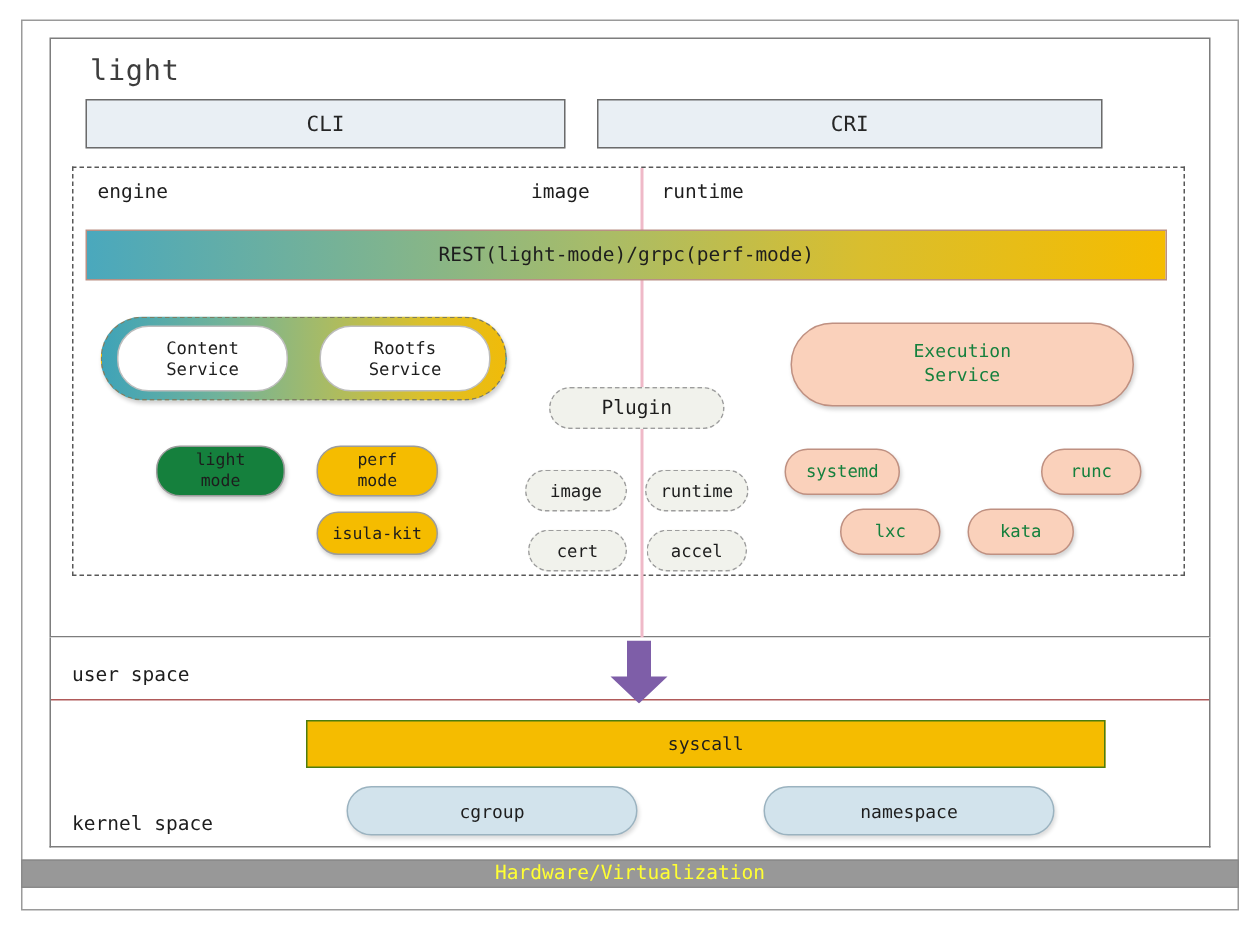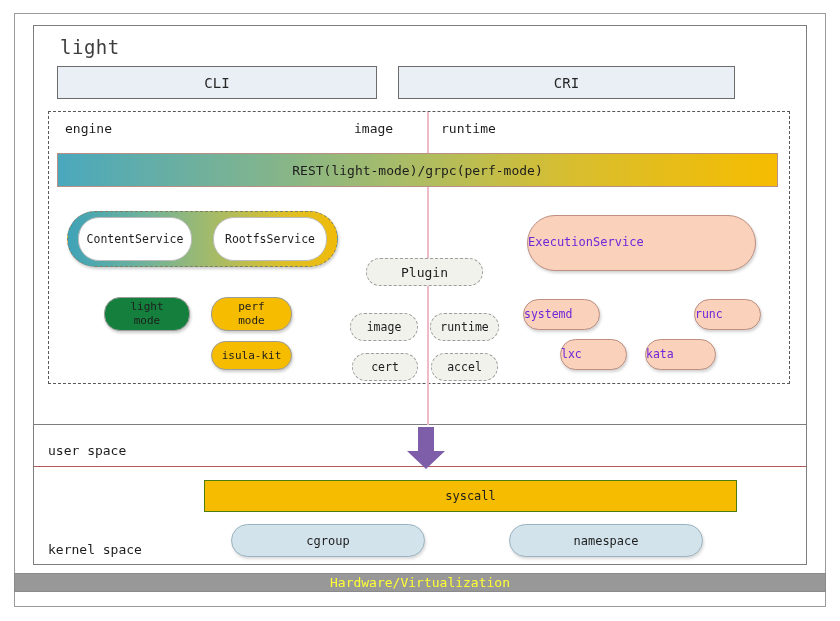--- a/index.html
+++ b/index.html
@@ -128,21 +128,21 @@
     justify-content: space-between;
     padding: 0 10px;
     box-shadow: 1px 2px 3px rgba(0,0,0,.2);
   }
   .svc-inner {
     width: 112px; height: 42px;
     background: #ffffff;
     border: 1px solid #bdbdbd;
     border-radius: 21px;
     display: flex;
-    flex-direction: row;
+    flex-direction: column;
     align-items: center;
     justify-content: center;
     font-size: 11.5px;
     color: #1d1d1d;
     line-height: 1.25;
   }
 
   
   .badge {
     position: absolute;
@@ -184,23 +184,25 @@
   .p-cert    { left: 352px; top: 325px; width: 66px; height: 28px; }
   .p-accel   { left: 431px; top: 325px; width: 67px; height: 28px; }
 
   
   .salmon {
     position: absolute;
     background: #fad1bb;
     border: 1px solid #bf9081;
     border-radius: 30px;
     display: flex;
-    align-items: center;
+    flex-direction: column;
+    align-items: center;
+    justify-content: center;
     font-size: 11.5px;
-    color: #6d28d9;
+    color: #15803d;
     line-height: 1.3;
     box-sizing: border-box;
     box-shadow: 1px 2px 3px rgba(0,0,0,.18);
   }
   .s-exec    { left: 527px; top: 215px; width: 229px; height: 56px; font-size: 12px; }
   .s-systemd { left: 523px; top: 299px; width: 77px; height: 31px; }
   .s-runc    { left: 694px; top: 299px; width: 67px; height: 31px; }
   .s-lxc     { left: 560px; top: 339px; width: 67px; height: 31px; }
   .s-kata    { left: 645px; top: 339px; width: 71px; height: 31px; }
 

